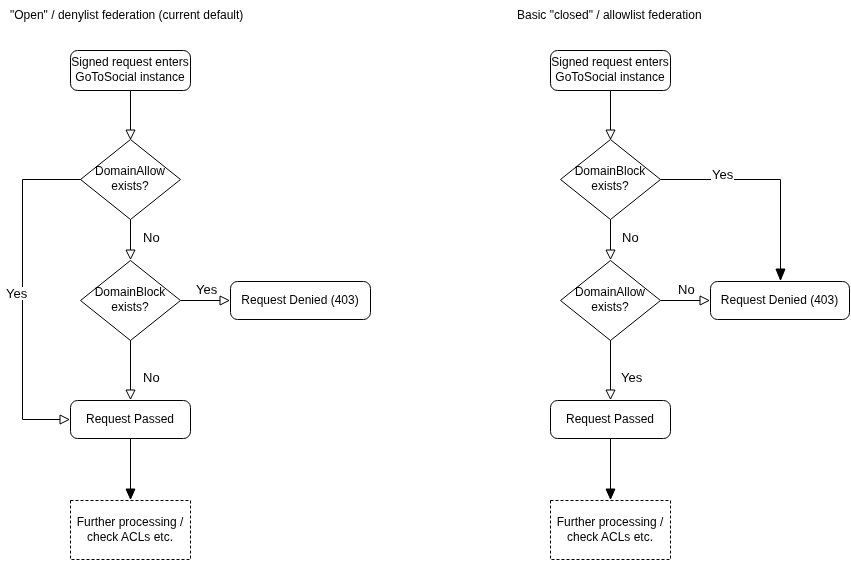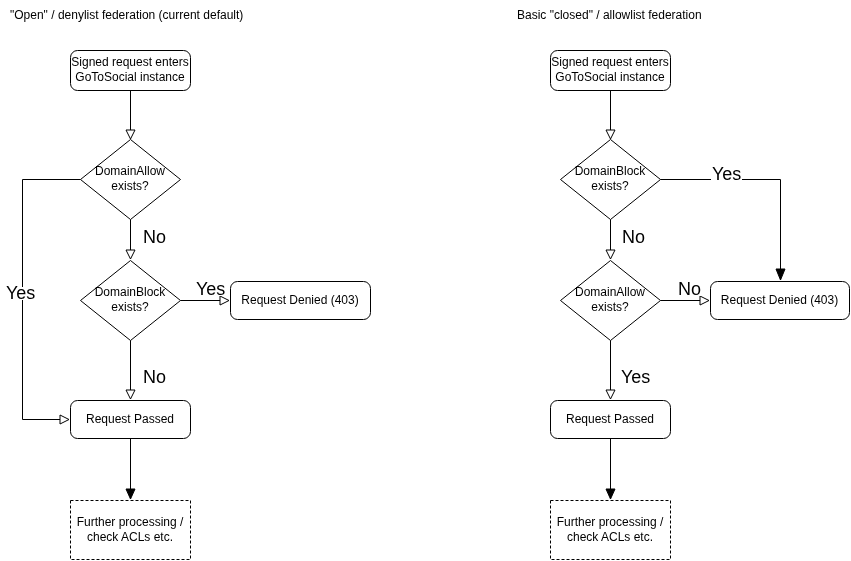--- a/index.html
+++ b/index.html
@@ -58,21 +58,21 @@
     display: flex;
     flex-direction: column;
     justify-content: center;
     text-align: center;
     font-size: 12px;
     line-height: 15px;
     pointer-events: none;
   }
   .edge-label {
     position: absolute;
-    font-size: 18px;
+    font-size: 13px;
     line-height: 13px;
     background: #ffffff;
     padding: 0 1px;
     white-space: nowrap;
   }
 </style>
 </head>
 <body>
 
 <div class="stage">

